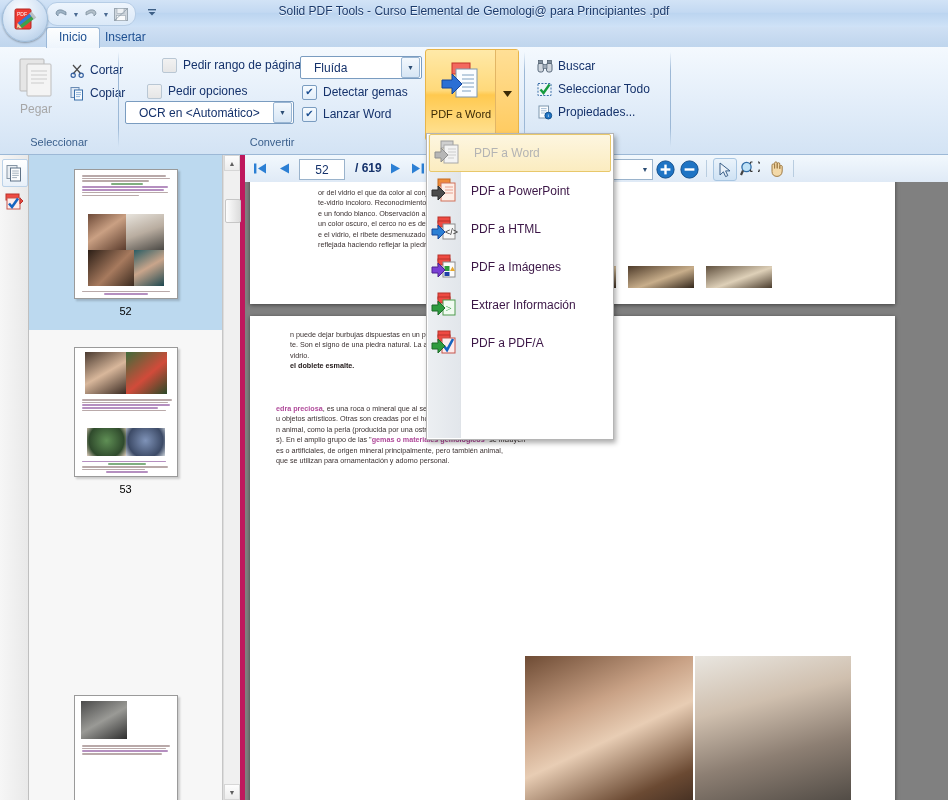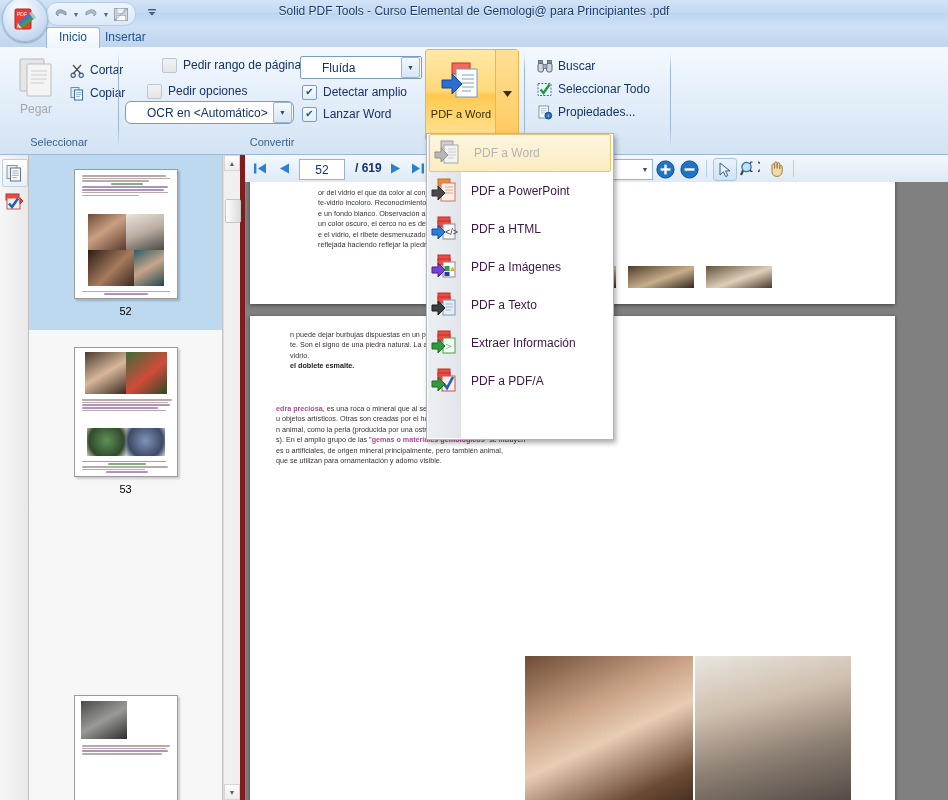--- a/index.html
+++ b/index.html
@@ -4,21 +4,21 @@
 <style>
   html,body{margin:0;padding:0;}
   body{
     width:948px;height:800px;overflow:hidden;
     font-family:"Liberation Sans", sans-serif;
     font-size:12px;
     color:#15326b;
     background:#fff;
     -webkit-font-smoothing:antialiased;
   }
-  #app{position:relative;width:948px;height:800px;overflow:hidden;background:#7f1d1d;}
+  #app{position:relative;width:948px;height:800px;overflow:hidden;background:#be185d;}
 
   
   .titlebar{
     position:absolute;left:0;top:0;width:948px;height:27px;
     background:linear-gradient(to bottom,#d2e3f6 0%,#c3d9f2 45%,#bcd5f0 50%,#cfe2f7 100%);
     border-bottom:1px solid #a8c4e2;
   }
   .title-text{
     position:absolute;left:0;top:4px;width:948px;text-align:center;
     font-size:12px;color:#1b3a6b;
@@ -102,21 +102,21 @@
     font-size:10px;line-height:1;color:#1d4f91;
   }
   .chk.off{color:transparent;background:linear-gradient(to bottom,#f2f2f2,#e6e6e6);border-color:#b9c7d4;}
 
   
   .combo{
     position:absolute;height:21px;
     border:1px solid #7a9cc0;border-radius:2px;background:#fff;
     display:flex;align-items:center;font-size:12px;color:#15326b;
   }
-  .combo .cval{flex:1;padding-left:21px;white-space:nowrap;overflow:hidden;}
+  .combo .cval{flex:1;padding-left:13px;white-space:nowrap;overflow:hidden;}
   .combo .carrow{
     width:17px;height:19px;margin:0 1px 0 0;
     background:linear-gradient(to bottom,#f3f8fd,#d7e6f5);
     border:1px solid #9ab6d3;border-radius:2px;
     display:flex;align-items:center;justify-content:center;font-size:7px;color:#2c4d74;
   }
 
   
   .bigbtn{
     position:absolute;left:0;top:0;width:92px;height:90px;
@@ -360,32 +360,32 @@
     <div class="group" style="left:122px;width:400px;">
       <div class="grp-body">
         <div class="chk-row" style="left:5px;top:6px;margin-left:35px;">
           <span class="chk off">✓</span>
           <span>Pedir rango de páginas</span>
         </div>
         <div class="chk-row" style="left:5px;top:32px;padding-left:20px;">
           <span class="chk off">✓</span>
           <span>Pedir opciones</span>
         </div>
-        <div class="combo" style="left:3px;top:52px;width:167px;border-radius:6px;">
+        <div class="combo" style="left:3px;top:52px;width:167px;">
           <span class="cval">OCR en &lt;Automático&gt;</span>
           <span class="carrow">▼</span>
         </div>
 
         <div class="combo" style="left:178px;top:7px;width:120px;">
           <span class="cval">Fluída</span>
           <span class="carrow">▼</span>
         </div>
         <div class="chk-row" style="left:180px;top:33px;">
           <span class="chk">✔</span>
-          <span>Detectar amplio</span>
+          <span>Detectar gemas</span>
         </div>
         <div class="chk-row" style="left:180px;top:55px;">
           <span class="chk">✔</span>
           <span>Lanzar Word</span>
         </div>
 
         <div style="position:absolute;left:303px;top:0;width:92px;height:90px;">
           <div class="bigbtn">
             <div class="bicon">
               <svg width="44" height="40" viewBox="0 0 44 40">
@@ -648,21 +648,21 @@
       </div>
 
       <div class="heading-gemas" style="position:absolute;left:170px;top:66px;width:170px;">Las gemas</div>
 
       <div class="doctext" style="position:absolute;left:26px;top:88px;width:596px;">
         <div><span class="pink">edra preciosa</span><span>, es una roca o mineral que al ser cortado y pulido se puede</span></div>
         <div>u objetos artísticos. Otras son creadas por el hombre con resina y</div>
         <div>n animal, como la perla (producida por una ostra) y el coral (formado por</div>
         <div><span>s). En el amplio grupo de las "</span><span class="pink">gemas  o materiales gemológicos</span><span>" se incluyen</span></div>
         <div>es o artificiales, de origen mineral principalmente, pero también animal,</div>
-        <div>que se utilizan para ornamentación y adorno visible.</div>
+        <div>que se utilizan para ornamentación y adorno personal.</div>
       </div>
 
       <div style="position:absolute;left:275px;top:340px;width:325px;height:330px;">
         <div class="photo" style="left:0;top:0;width:168px;height:167px;background:linear-gradient(155deg,#6e4b34 0%,#c9a286 32%,#e8cdb4 50%,#6b4a33 78%,#2e2019 100%);"></div>
         <div class="photo" style="left:170px;top:0;width:156px;height:167px;background:linear-gradient(165deg,#e9e6e0 0%,#cfbfae 30%,#8d7f73 58%,#3d3a36 100%);"></div>
 
       </div>
     </div>
   </div>
 
@@ -724,36 +724,20 @@
           <rect x="12" y="8" width="12" height="15" fill="#fbfbfb" stroke="#8c8c8c"></rect>
           <rect x="13.5" y="12" width="5" height="5" fill="#2e9b3e"></rect>
           <polygon points="19,17 21.5,12.5 24,17" fill="#e8a92c"></polygon>
           <rect x="13.5" y="18" width="5" height="4" fill="#1f3fa8"></rect>
           <polygon points="1,13 7,13 7,9 14,16 7,23 7,19 1,19" fill="#7a3fd4" stroke="#4d2390"></polygon>
         </svg>
       </span>
       <span class="mi-label">PDF a Imágenes</span>
     </div>
 
-    <div class="menu-item">
-      <span class="mi-icon">
-        <svg width="28" height="26" viewBox="0 0 28 26">
-          <rect x="7" y="1" width="12" height="6" fill="#ee4a42" stroke="#b8332b"></rect>
-          <rect x="7" y="5" width="12" height="6" fill="#ee4a42" stroke="#b8332b"></rect>
-          <rect x="12" y="8" width="12" height="15" fill="#e4eef8" stroke="#7e97b0"></rect>
-          <g stroke="#9db6cd" stroke-width="1">
-              <line x1="14.5" y1="12" x2="22" y2="12"></line>
-              <line x1="14.5" y1="15" x2="22" y2="15"></line>
-              <line x1="14.5" y1="18" x2="20" y2="18"></line>
-            </g>
-          <polygon points="1,13 7,13 7,9 14,16 7,23 7,19 1,19" fill="#3d3d3d" stroke="#1f1f1f"></polygon>
-        </svg>
-      </span>
-      <span class="mi-label">PDF a Texto</span>
-    </div>
 
     <div class="menu-item">
       <span class="mi-icon">
         <svg width="28" height="26" viewBox="0 0 28 26">
           <rect x="7" y="1" width="12" height="6" fill="#ee4a42" stroke="#b8332b"></rect>
           <rect x="7" y="5" width="12" height="6" fill="#ee4a42" stroke="#b8332b"></rect>
           <rect x="12" y="8" width="12" height="15" fill="#f1fbf1" stroke="#4e9b4e"></rect>
           <text x="14.5" y="20" font-size="11" fill="#2e9b3e" font-family="Liberation Serif">&gt;</text>
           <polygon points="1,13 7,13 7,9 14,16 7,23 7,19 1,19" fill="#2e9b3e" stroke="#1c6b28"></polygon>
         </svg>

